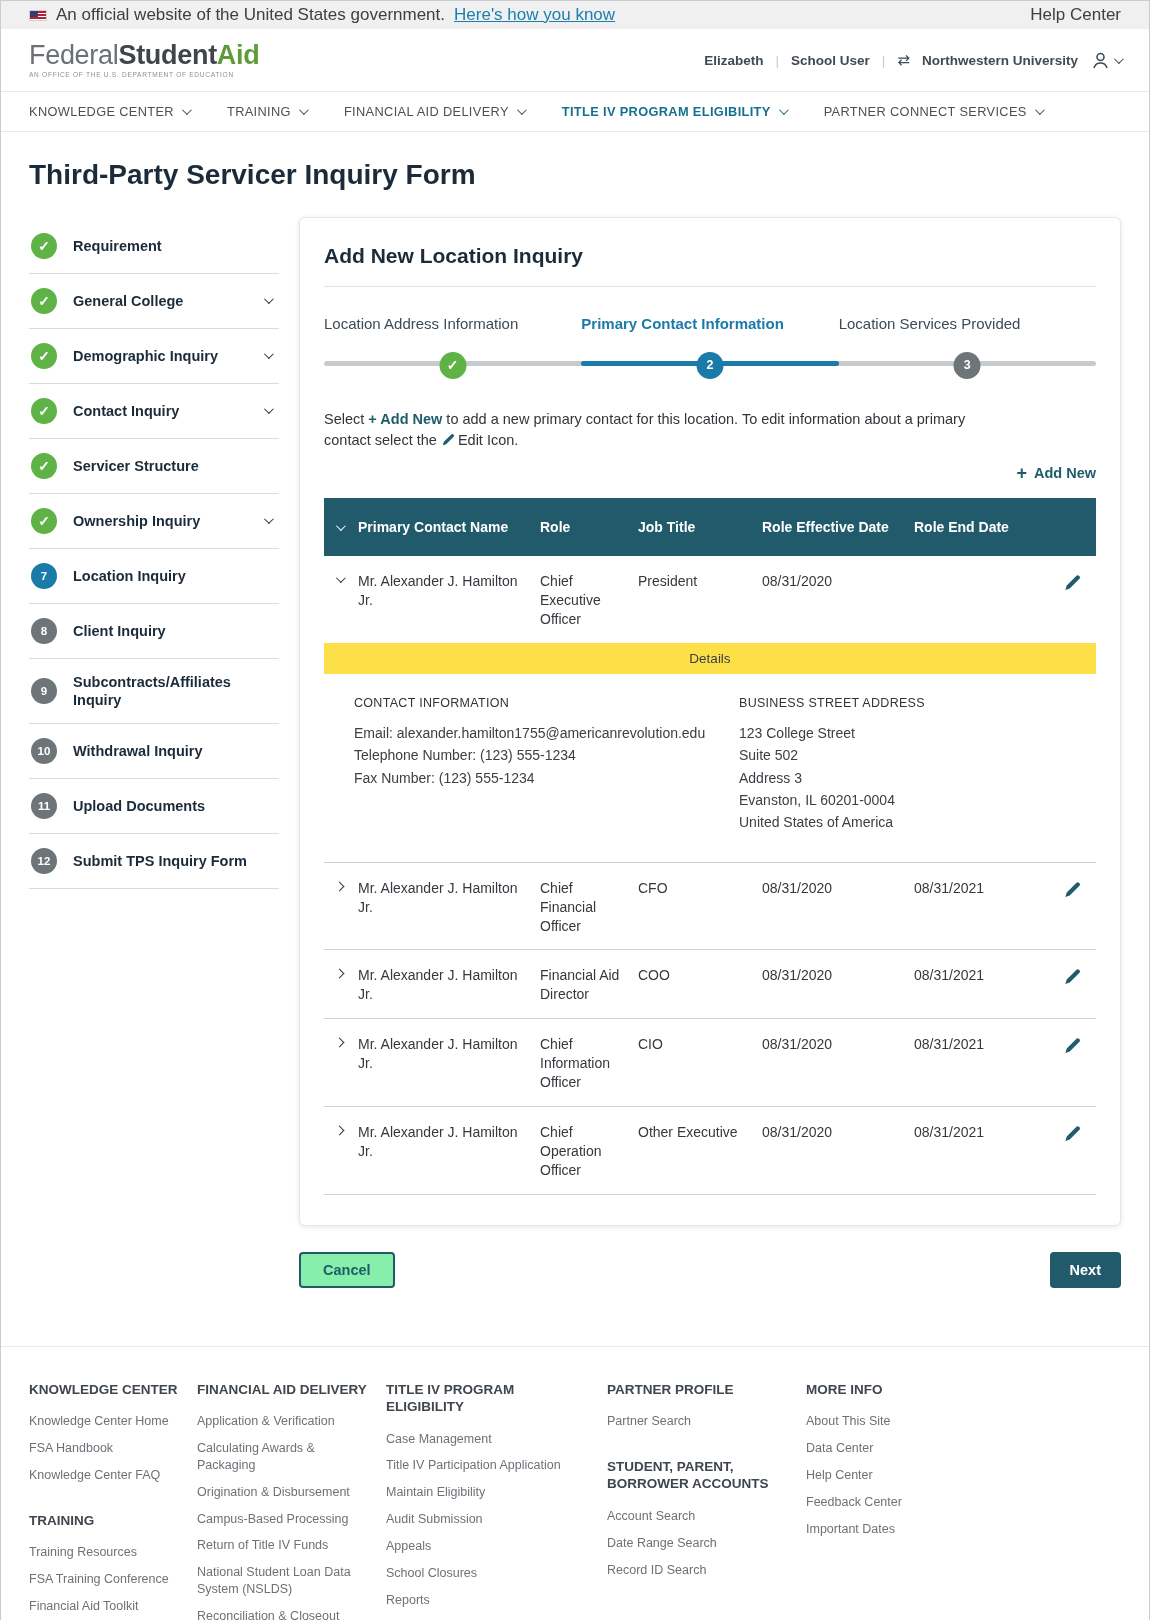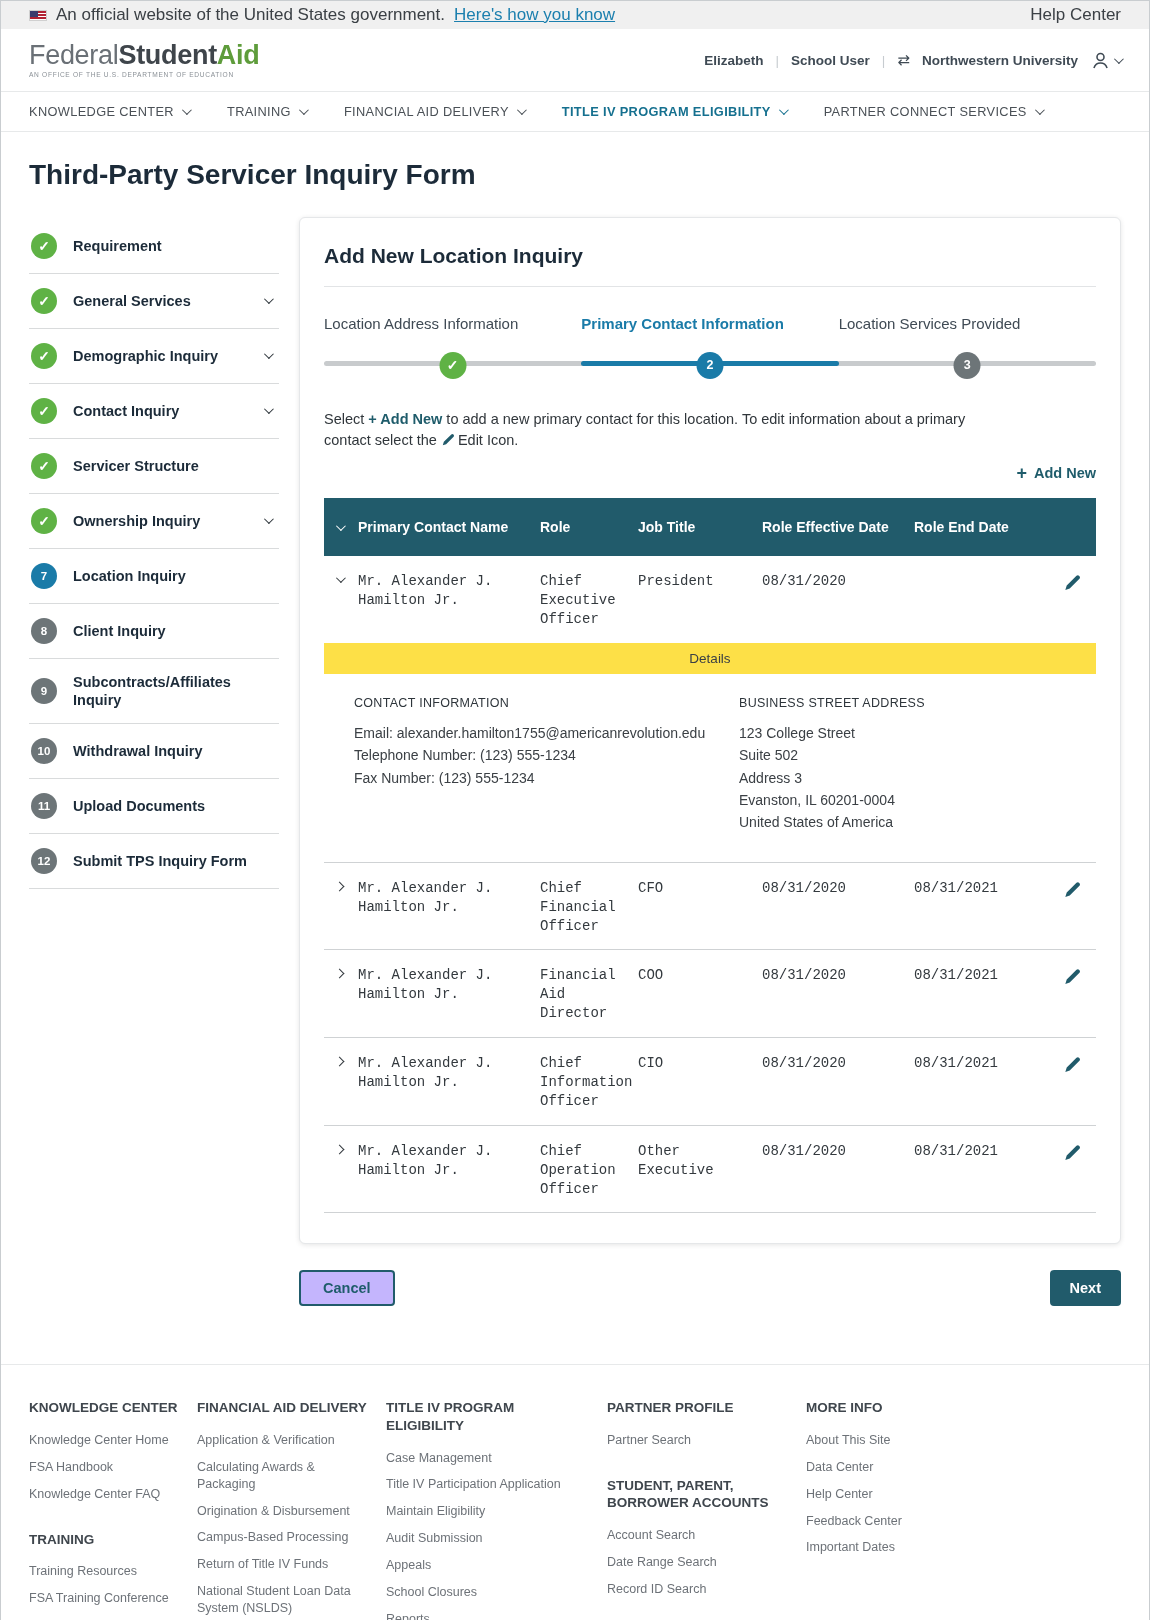--- a/index.html
+++ b/index.html
@@ -83,38 +83,38 @@
   .add-new-row { display:flex; justify-content:flex-end; margin:12px 0 16px; }
   .add-new-btn { display:flex; align-items:center; gap:7px; color:#1f5c6b; font-weight:700; font-size:14.5px; }
   .plus-glyph { font-size:18px; font-weight:700; line-height:1; }
 
   
   .tbl { width:100%; }
   .tbl-head, .tbl-row { display:grid; grid-template-columns:34px 182px 98px 124px 152px 106px 1fr; }
   .tbl-head { background:#215b6b; color:#fff; min-height:58px; align-items:center; font-size:14px; font-weight:700; }
   .tbl-head .hcell { padding-right:8px; }
   .tbl-head .chev { border-color:#fff; margin-left:12px; }
-  .tbl-row { border-bottom:1px solid #cfd2d4; padding:16px 0 14px; font-size:14px; color:#33393e; align-items:start; min-height:55px;font-family:Liberation Mono, monospace; }
+  .tbl-row { border-bottom:1px solid #cfd2d4; padding:16px 0 14px; font-size:14px; color:#33393e; align-items:start; min-height:55px; }
   .tbl-row .cell { padding-right:14px; line-height:1.35; }
   .row-chev { margin-left:12px; margin-top:4px; }
   .edit-cell { justify-self:end; padding-right:14px; }
   .edit-btn { background:none; border:none; padding:2px; cursor:pointer; }
   .tbl-row.expanded { border-bottom:none; }
 
   
   .details-bar { background:#fde047; color:#3b4045; font-size:13.5px; padding:8px 30px;text-align:center; }
   .details-body { display:flex; padding:22px 0 28px 30px; border-bottom:1px solid #cfd2d4; }
   .d-col1 { width:385px; }
   .d-head { font-size:12.5px; font-weight:400; letter-spacing:0.3px; color:#2e353b; margin:0 0 12px; }
   .d-line { font-size:14px; color:#3b4045; line-height:1.6; margin:0; }
 
   
   .actions { display:flex; justify-content:space-between; margin-top:26px; }
   .btn { font-family:"Liberation Sans", sans-serif; font-size:14.5px; font-weight:700; border-radius:4px; padding:8px 22px; cursor:pointer; }
-  .btn-outline { background:#c4b5fd; color:#1f5c6b; border:2px solid #215b6b; }
+  .btn-outline { background:#86efac; color:#1f5c6b; border:2px solid #215b6b; }
   .btn-solid { background:#215b6b; color:#fff; border:2px solid #215b6b; padding:8px 18px; }
 
   
   .site-footer { margin-top:58px; border-top:1px solid #e7e9ea; padding:34px 28px 46px; display:flex; }
   .fcol1{width:152px;margin-right:16px} .fcol2{width:173px;margin-right:16px} .fcol3{width:205px;margin-right:16px}
   .fcol4{width:183px;margin-right:16px} .fcol5{width:160px;}
   .fgroup + .fgroup { margin-top:28px; }
   .fhead { font-size:13.5px; font-weight:700; color:#3f464d; margin:0 0 15px; line-height:1.3; }
   .flink { display:block; font-size:12.5px; color:#6d7278; margin-bottom:10px; line-height:1.35; }
 </style>
@@ -178,21 +178,21 @@
 
 <div class="content">
 
   <div class="sidebar">
     <div class="side-item">
       <span class="badge complete">✓</span>
       <span class="side-label">Requirement</span>
     </div>
     <div class="side-item">
       <span class="badge complete">✓</span>
-      <span class="side-label">General Services</span>
+      <span class="side-label">General College</span>
       <span class="chev chev-down side-chev"></span>
     </div>
     <div class="side-item">
       <span class="badge complete">✓</span>
       <span class="side-label">Demographic Inquiry</span>
       <span class="chev chev-down side-chev"></span>
     </div>
     <div class="side-item">
       <span class="badge complete">✓</span>
       <span class="side-label">Contact Inquiry</span>

